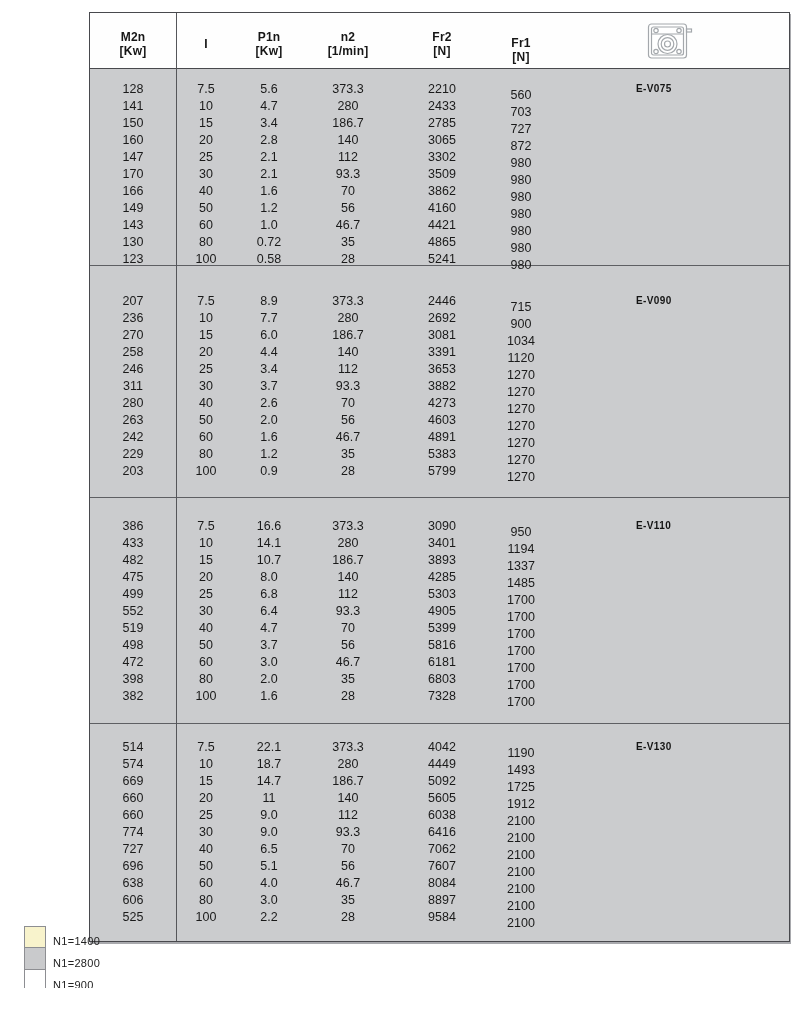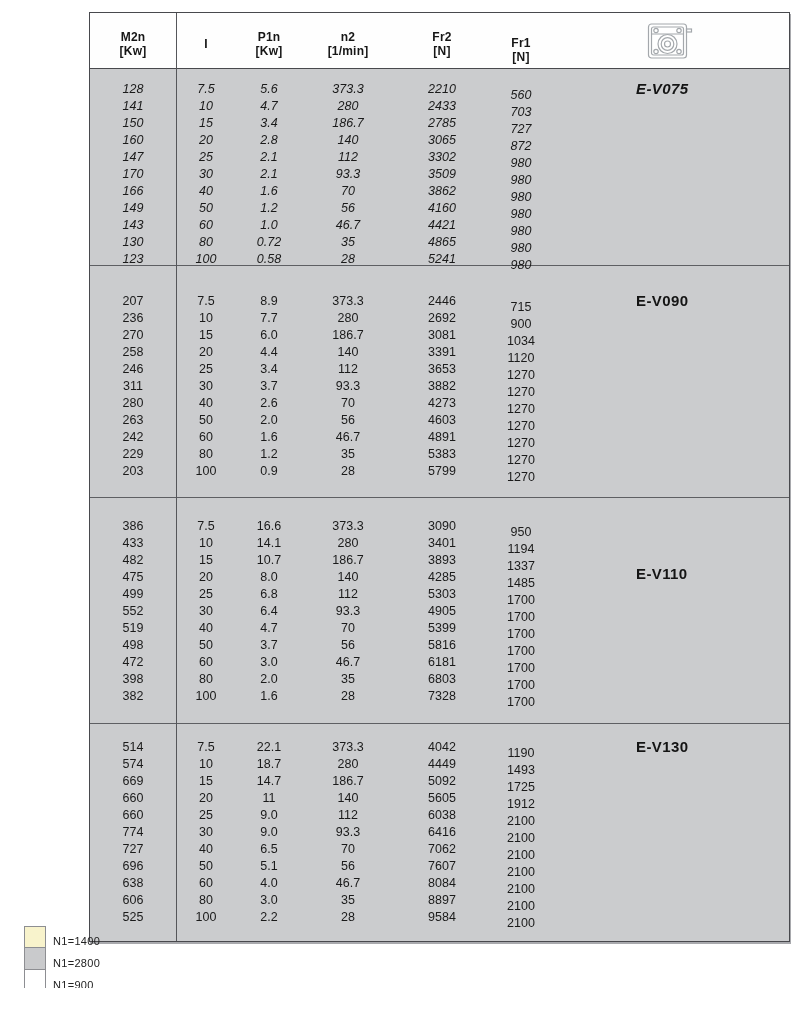--- a/index.html
+++ b/index.html
@@ -29,34 +29,34 @@
            line-height:14px; letter-spacing:0.2px; }
   .c0 { width:86px; } .c1 { width:60px; } .c2 { width:66px;align-items:center; }
   .c3 { width:92px; } .c4 { width:96px; } .c5 { width:62px;margin-top:12px; }
   .hmodel { flex:1; display:flex; align-items:center; }
   .gear-icon { margin-left:95px; width:46px; height:40px; }
 
   
   .table-body { position:relative; }
   .block { position:relative; }
   .block:not(:last-child) { border-bottom:1px solid #5e5f63; }
-  .block.b0 { height:197px; padding-top:11px;font-style:italic; }
+  .block.b0 { height:197px; padding-top:11px; }
   .block.b1 { height:232px; padding-top:26px; }
   .block.b2 { height:226px; padding-top:19px; }
   .block.b3 { height:218px; padding-top:14px; }
 
   .row { display:flex; height:17px; align-items:center; }
   .cell { text-align:center; font-size:12.5px; font-weight:400; color:#1a1a1a; }
   .model-label {
     position:absolute; left:546px; height:17px; line-height:17px;
-    font-size:15px; font-weight:700; color:#141414; letter-spacing:0.4px;
+    font-size:10px; font-weight:700; color:#141414; letter-spacing:0.4px;
   }
   .block.b0 .model-label { top:11px; }
   .block.b1 .model-label { top:26px;text-align:right; }
-  .block.b2 .model-label { top:19px;margin-top:48px; }
+  .block.b2 .model-label { top:19px; }
   .block.b3 .model-label { top:14px; }
 
   
   .legend { position:absolute; left:8px; top:926px;margin-left:16px; }
   .legend-item { position:relative; display:flex; }
   .swatch { width:22px; height:22px; border:1px solid #8d8e92; background:#fff; }
   .legend-item + .legend-item .swatch { border-top:none; }
   .legend-label {
     margin-left:7px; align-self:center; padding-top:8px;
     font-size:11px; font-weight:400; color:#222; letter-spacing:0.3px;

